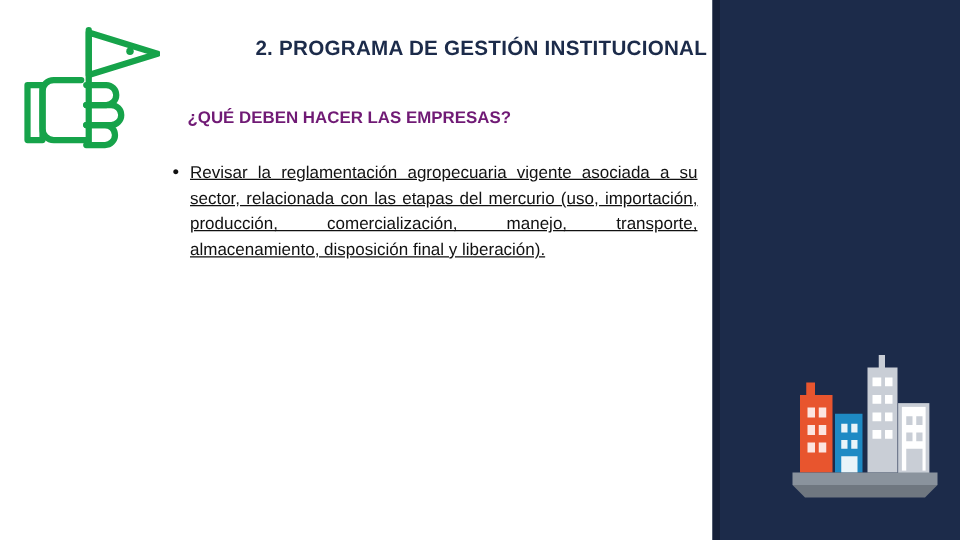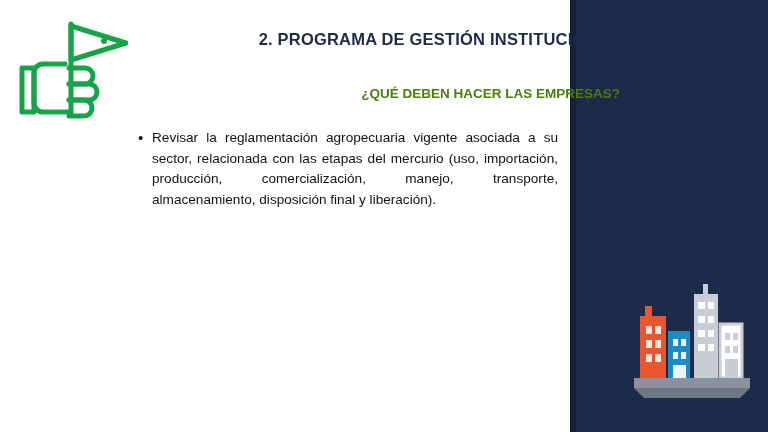--- a/index.html
+++ b/index.html
@@ -51,54 +51,55 @@
     right: 10px;
     bottom: 26px;
     width: 130px;
     height: 130px;
   }
   .title {
     position: absolute;
     left: 150px;
     top: 30px;
     width: 470px;
-    text-align: right;
+    text-align: center;
     font-size: 16.5px;
     font-weight: bold;
     color: #1c2b4a;
     letter-spacing: 0.2px;
   }
   .subtitle {
     position: absolute;
     left: 150px;
     top: 86px;
     width: 470px;
-    text-align: right;
+    text-align: left;
     font-size: 13.5px;
     font-weight: bold;
-    color: #4d7c0f;
+    color: #701a75;
   }
   .bullets {
     position: absolute;
     left: 120px;
     top: 128px;
     width: 420px;
     margin: 0;
     padding: 0 0 0 18px;
     list-style: none;
   }
   .bullets li {
     position: relative;
     font-size: 13.6px;
     line-height: 1.52;
     color: #111111;
     text-align: justify;
     text-justify: inter-word;
     margin-bottom: 13px;
     padding-left: 14px;
+    text-decoration: underline;
   }
   .bullets li::before {
     content: "\2022";
     position: absolute;
     left: 0;
     top: -1px;
     font-size: 15px;
     color: #111111;
   }
   .bullets li:last-child {

